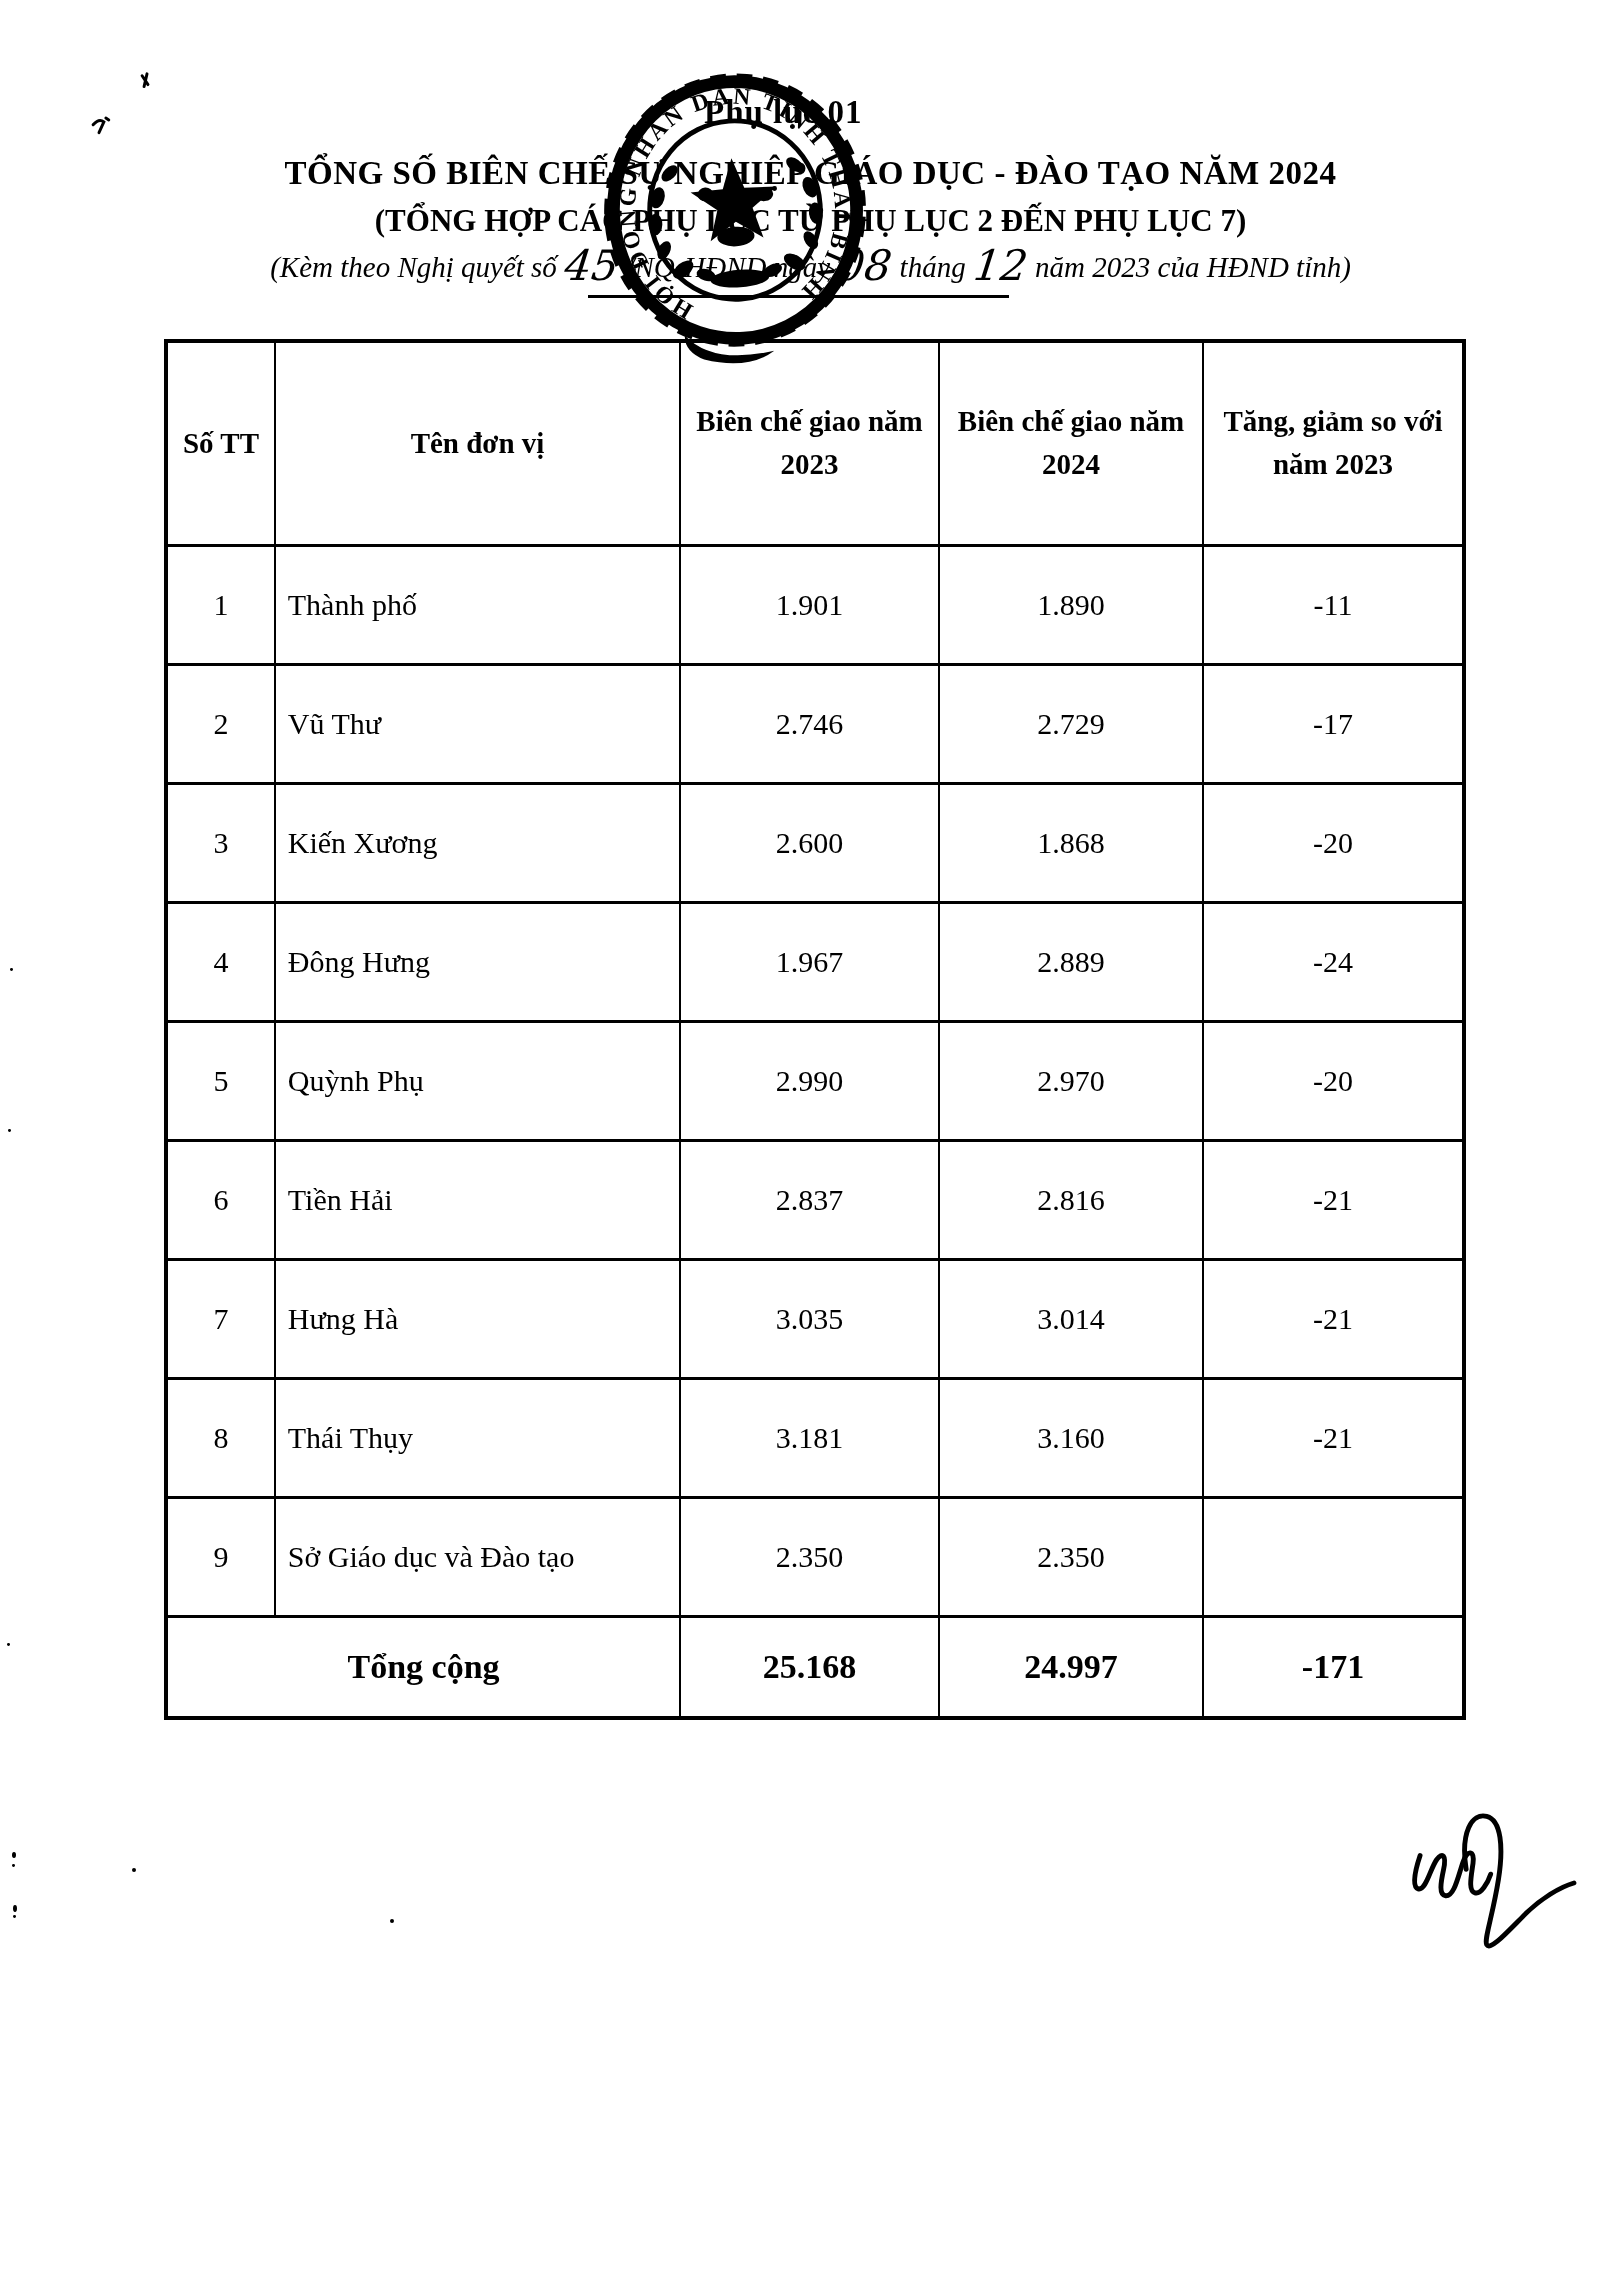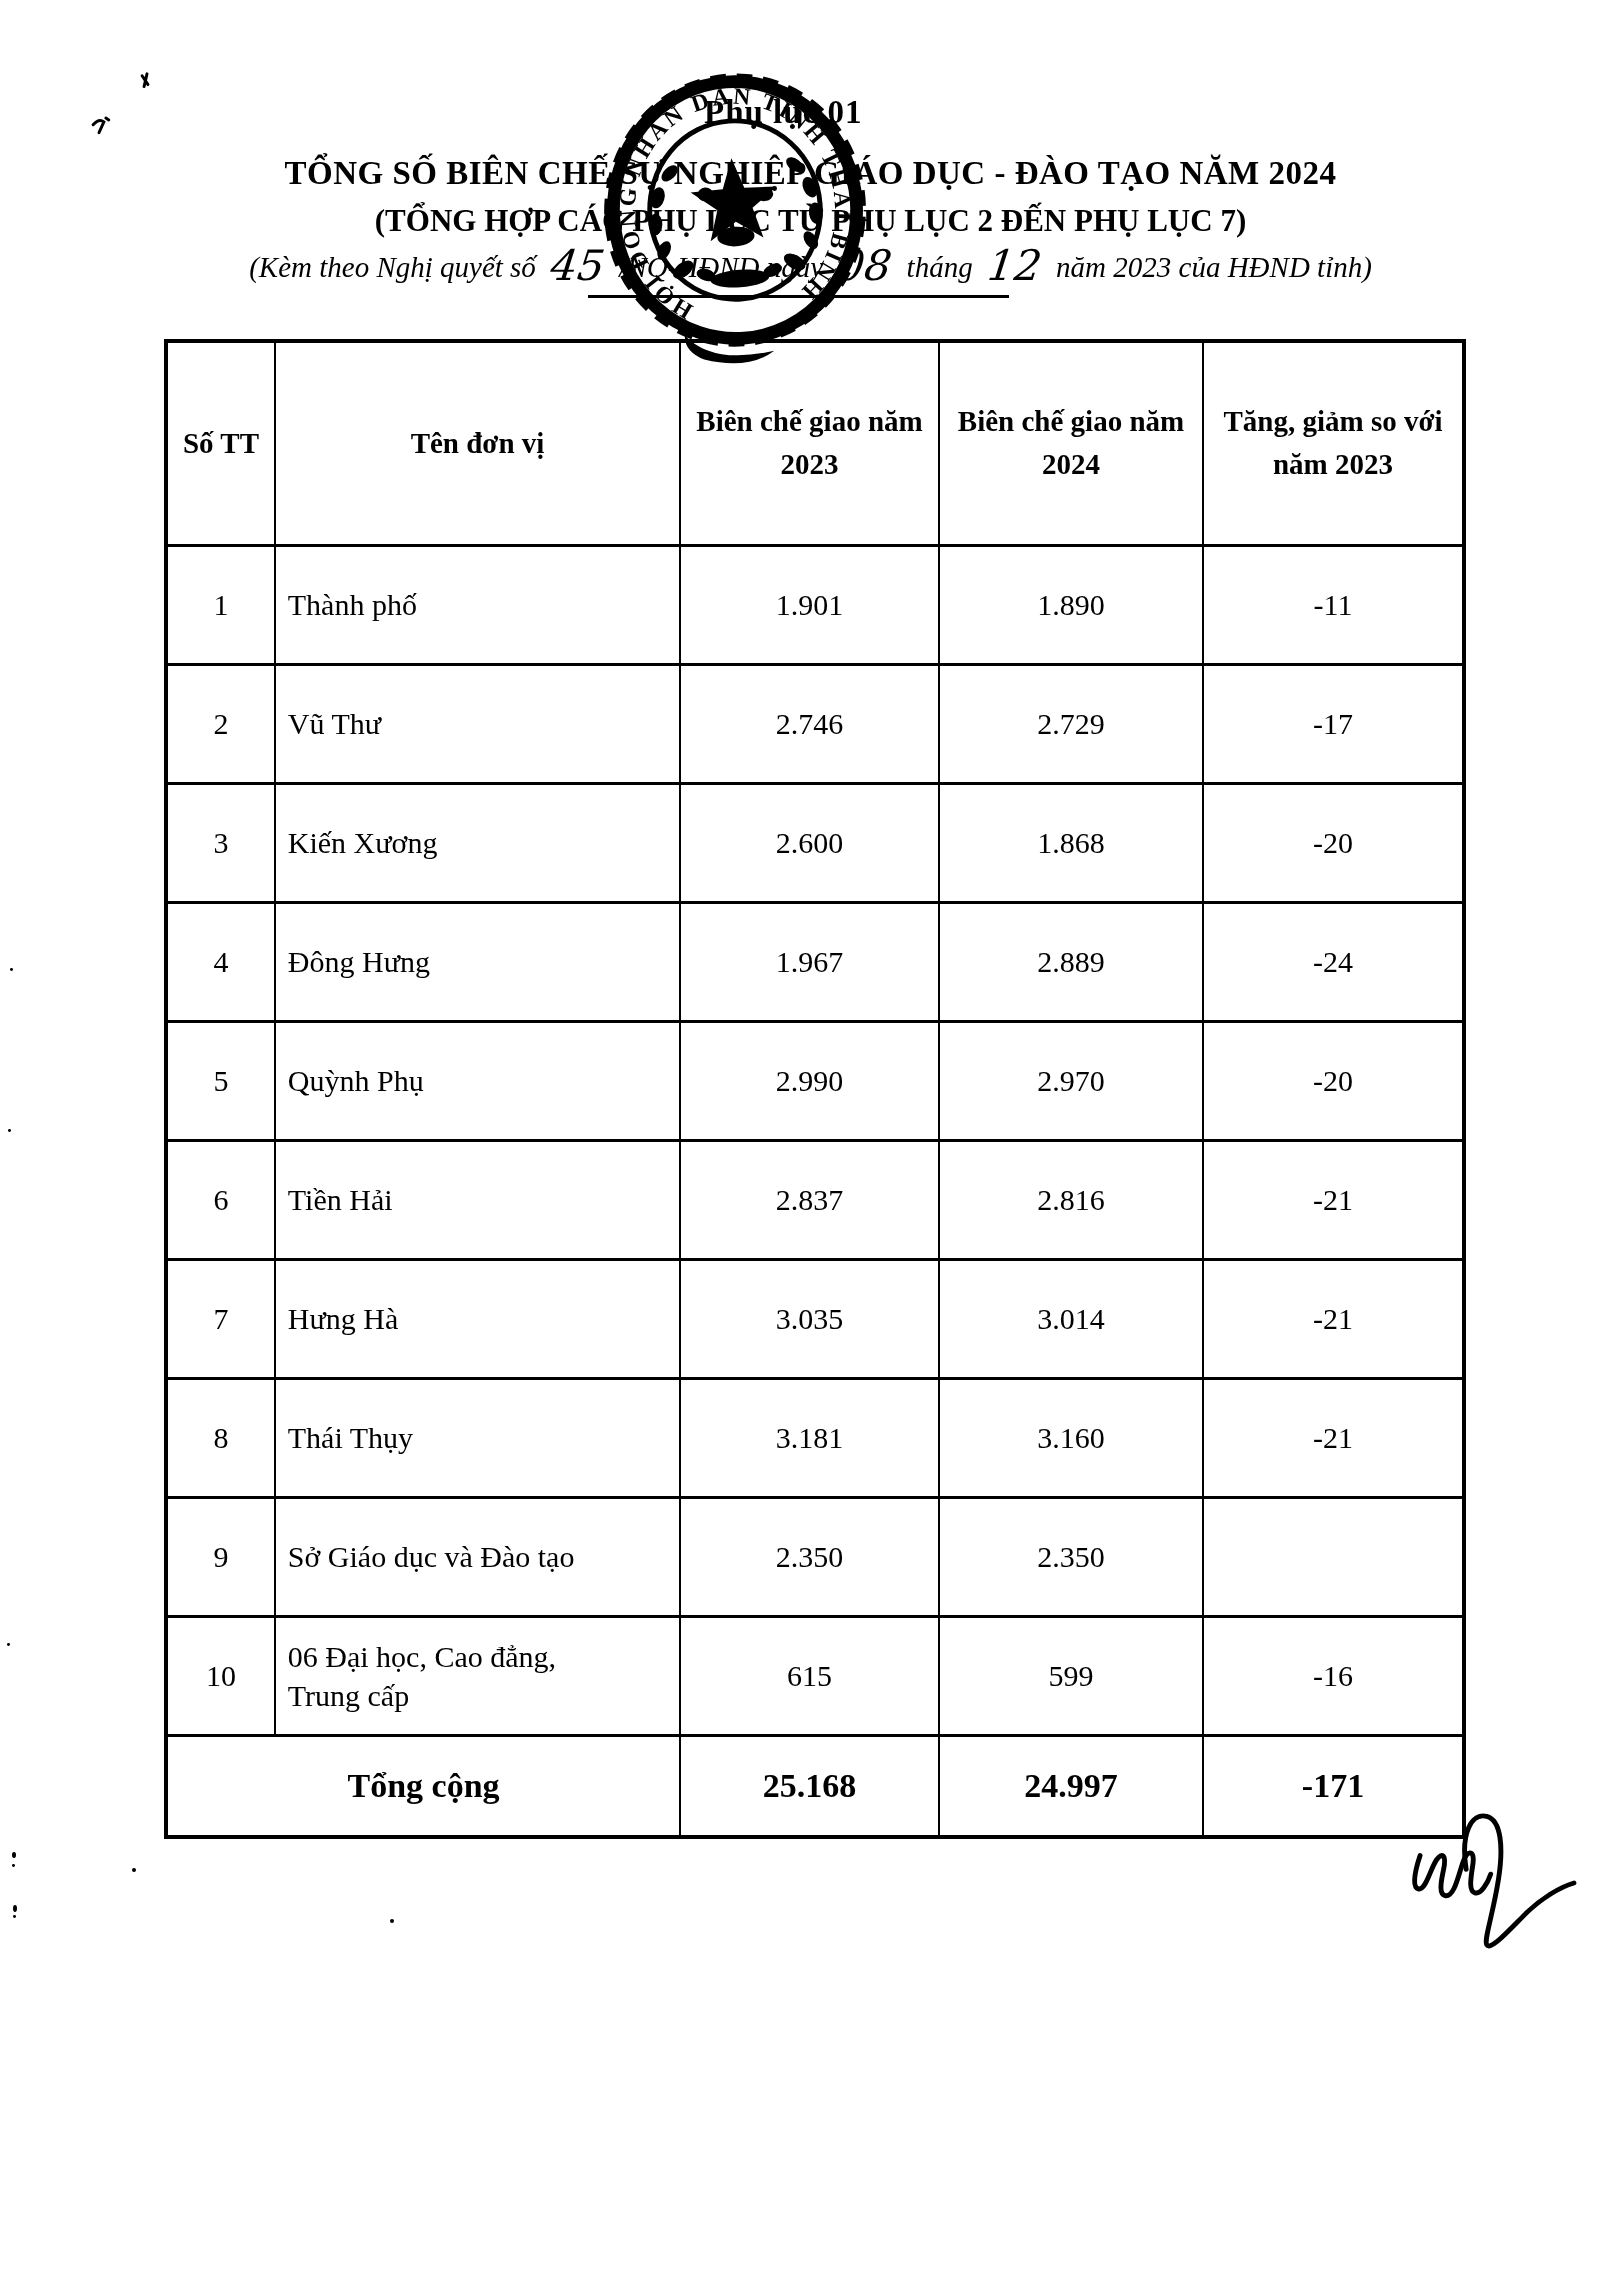--- a/index.html
+++ b/index.html
@@ -2,21 +2,21 @@
 <html><head>
 <meta charset="utf-8">
 <style>
   html,body{margin:0;padding:0;background:#ffffff;}
   body{width:1621px;height:2294px;position:relative;font-family:"Liberation Serif","DejaVu Serif",serif;color:#000;}
   .page{position:absolute;inset:0;background:#fff;overflow:hidden;}
 
   .appendix{position:absolute;left:704px;top:94px;font-size:33px;font-weight:bold;letter-spacing:1px;}
   .title{position:absolute;left:0;top:155px;width:1621px;text-align:center;font-size:33px;font-weight:bold;letter-spacing:0.5px;}
   .subtitle{position:absolute;left:0;top:203px;width:1621px;text-align:center;font-size:31px;font-weight:bold;}
-  .issuance{position:absolute;left:0;top:242px;width:1621px;display:flex;justify-content:center;align-items:baseline;gap:15px;font-size:29px;font-style:italic;white-space:nowrap;}
+  .issuance{position:absolute;left:0;top:242px;width:1621px;display:flex;justify-content:center;align-items:baseline;gap:8px;font-size:29px;font-style:italic;white-space:nowrap;}
   .hand{font-size:42px;font-family:"DejaVu Serif",serif;font-style:italic;line-height:1;position:relative;top:2.9px;transform:skewX(-7deg);}
   .underline{position:absolute;left:588px;top:295px;width:421px;height:2.9px;background:#000;}
 
   table.doc{position:absolute;left:164px;top:339px;width:1297px;border-collapse:collapse;table-layout:fixed;border:4.9px solid #000;}
   .doc th,.doc td{border-left:2px solid #000;border-right:2px solid #000;border-top:3.9px solid #000;border-bottom:3.9px solid #000;overflow:hidden;}
   .doc thead tr{height:204px;}
   .doc tbody tr{height:119px;}
   .doc tr.total-row{height:102px;}
   .doc th{font-size:29px;font-weight:bold;text-align:center;vertical-align:middle;line-height:1.5;padding:0 7.8px;}
   .doc td{font-size:30px;vertical-align:middle;}
@@ -123,27 +123,20 @@
         <td class="num">3.181</td>
         <td class="num">3.160</td>
         <td class="num">-21</td>
       </tr>
       <tr>
         <td class="stt">9</td>
         <td class="name">Sở Giáo dục và Đào tạo</td>
         <td class="num">2.350</td>
         <td class="num">2.350</td>
         <td class="num"></td>
-      </tr>
-      <tr>
-        <td class="stt">10</td>
-        <td class="name two-line">06 Đại học, Cao đẳng, Trung cấp</td>
-        <td class="num">615</td>
-        <td class="num">599</td>
-        <td class="num">-16</td>
       </tr>
       <tr class="total-row">
         <td class="label" colspan="2">Tổng cộng</td>
         <td class="num">25.168</td>
         <td class="num">24.997</td>
         <td class="num">-171</td>
       </tr>
     </tbody>
   </table>
 

